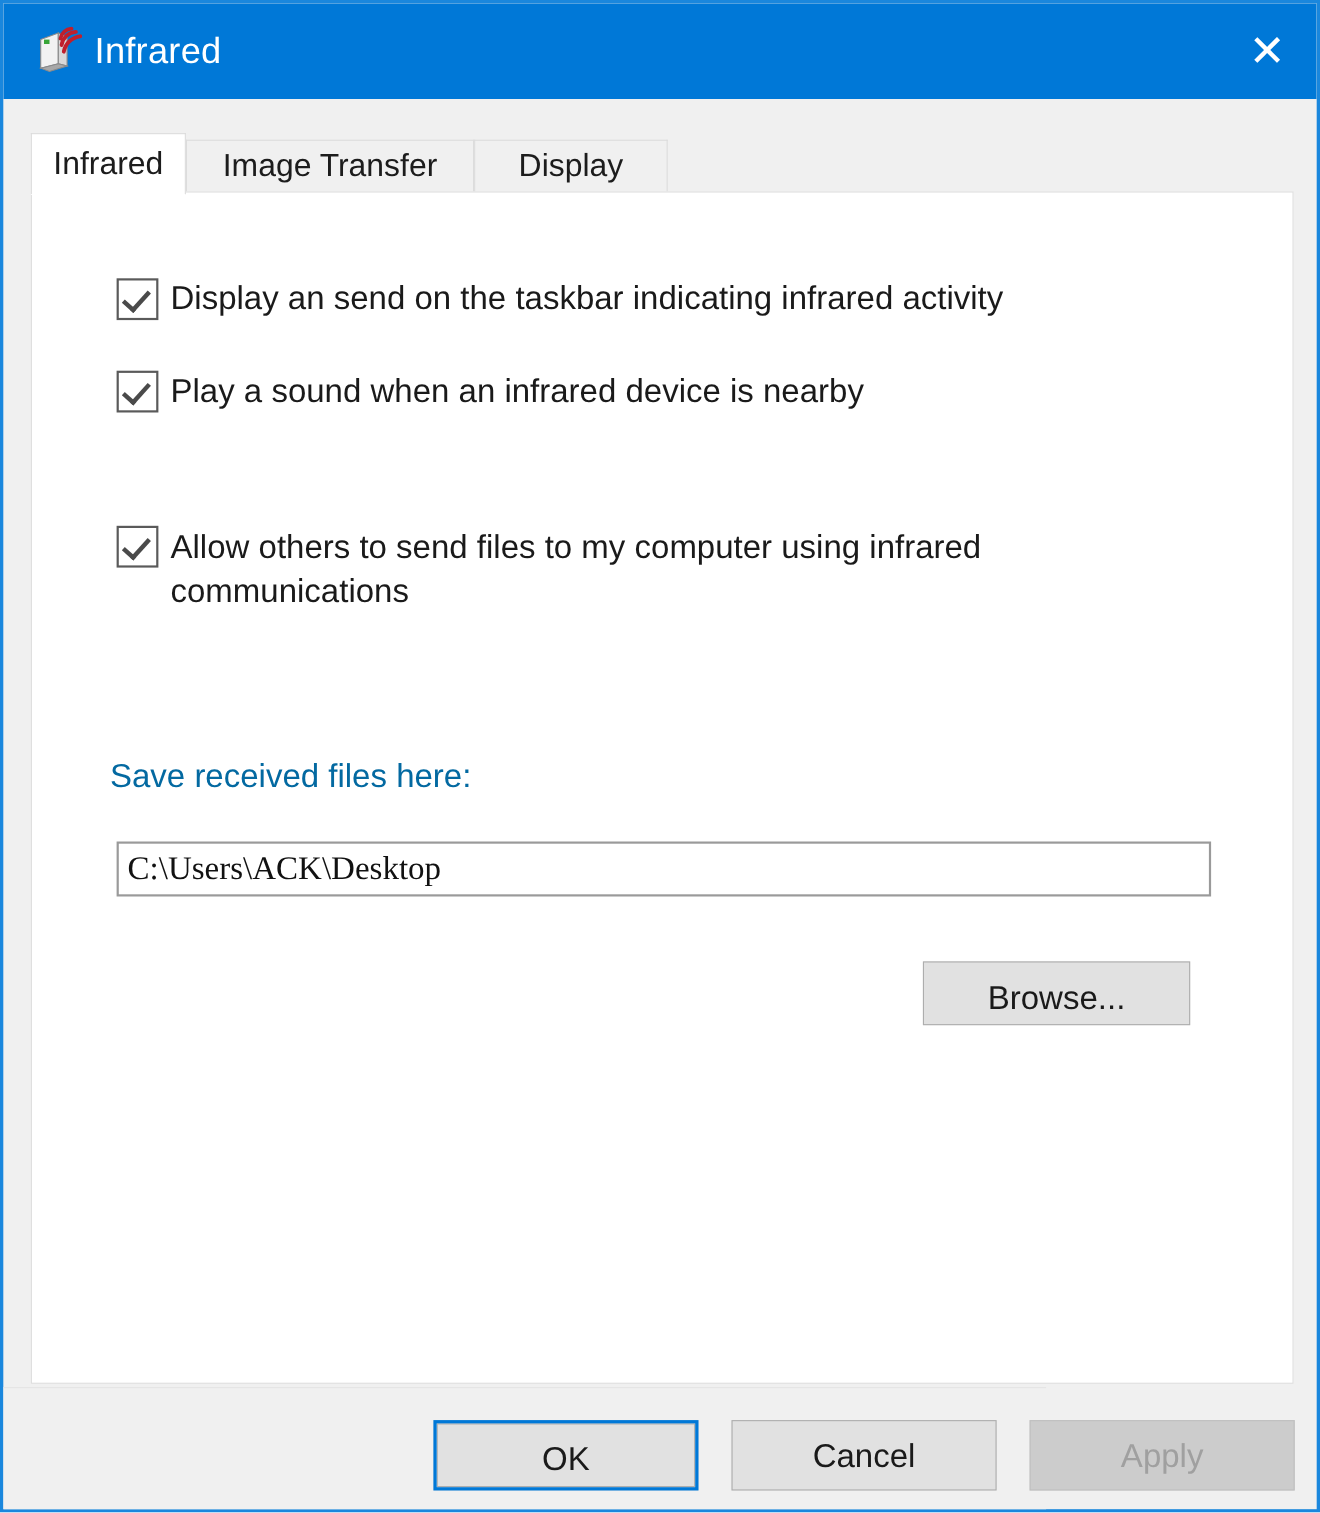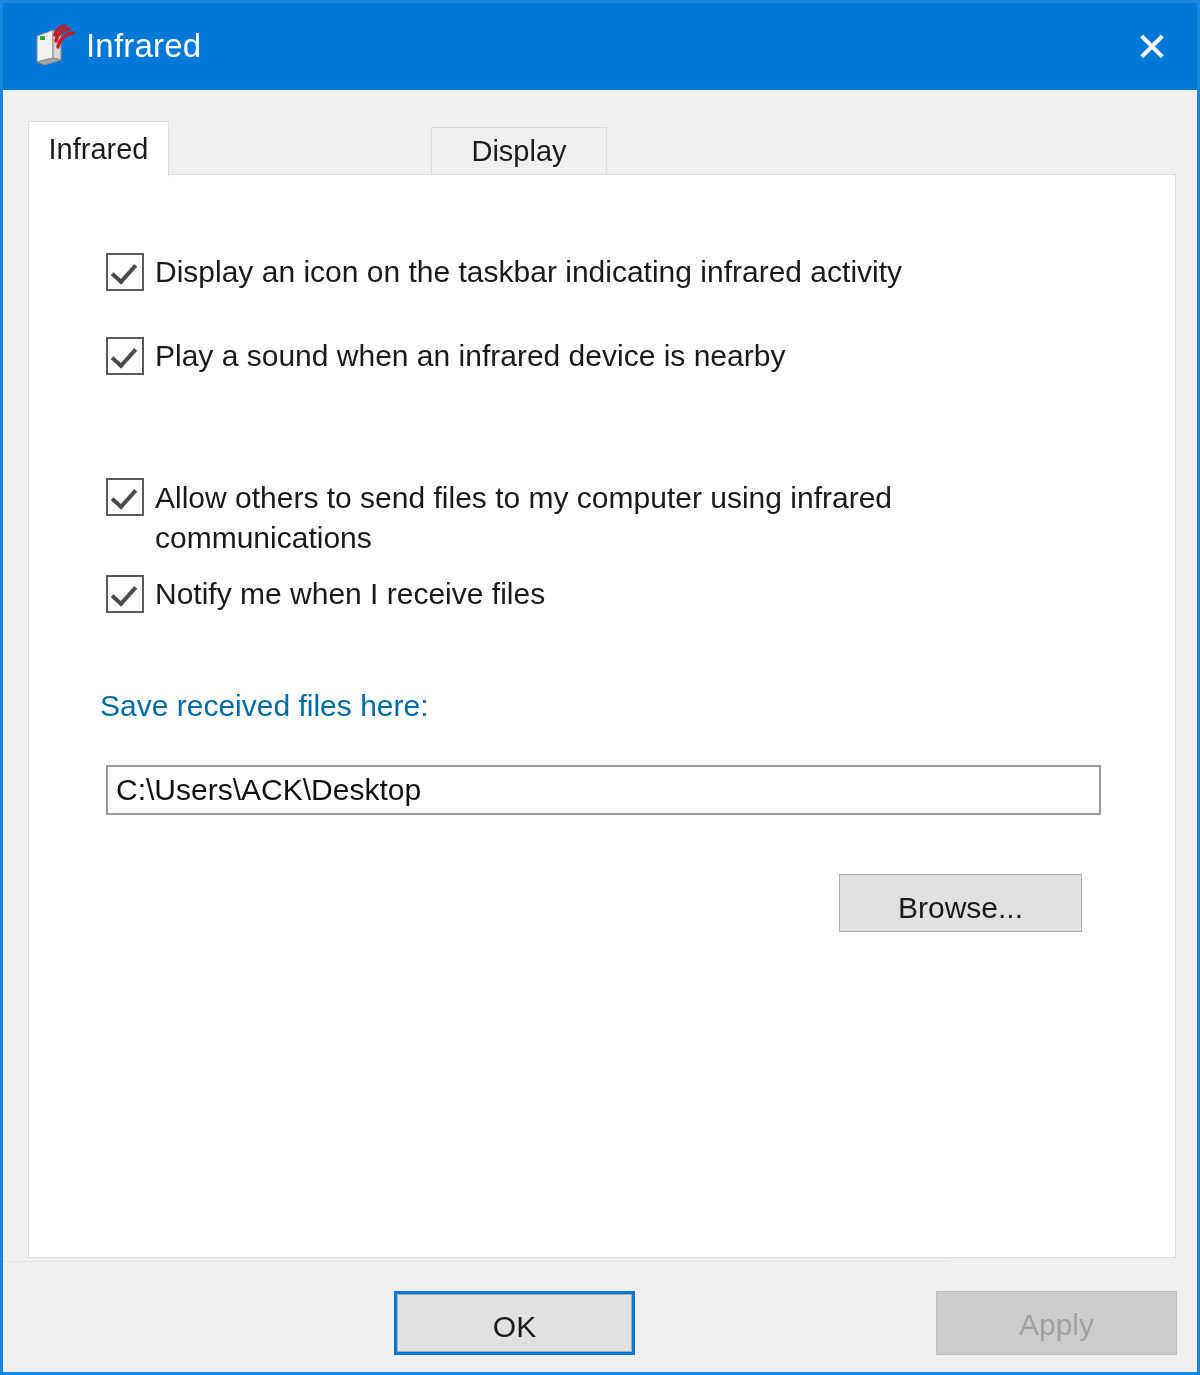--- a/index.html
+++ b/index.html
@@ -185,21 +185,21 @@
   
   .textinput {
     position: absolute;
     left: 103px;
     top: 762px;
     width: 995px;
     height: 50px;
     box-sizing: border-box;
     border: 2px solid #9a9a9a;
     background: #ffffff;
-    font-family: Liberation Sans, sans-serif;
+    font-family: Liberation Serif, serif;
     font-size: 30px;
     color: #111111;
     padding: 0 8px;
     outline: none;
   }
 
   
   .pushbtn {
     position: absolute;
     box-sizing: border-box;
@@ -265,55 +265,53 @@
       <path d="M27 23 A17 17 0 0 1 42 9" stroke="#c01f2c" stroke-width="3.5" fill="none" stroke-linecap="round"></path>
     </svg>
     <div class="title-text">Infrared</div>
     <div class="close-btn">
       <span class="close-glyph">✕</span>
     </div>
   </div>
 
   <div class="tabstrip">
     <div class="tab active" style="left:0px; width:141px;">Infrared</div>
+    <div class="tab" style="left:141px; width:262px;">Image Transfer</div>
     <div class="tab" style="left:403px; width:176px;">Display</div>
   </div>
 
   <div class="tabpanel"></div>
 
   <div class="cbrow" style="left:103px; top:250px; width:920px; z-index:2;">
     <span class="checkbox checked"></span>
-    <span class="cblabel">Display an icon on the taskbar indicating infrared activity</span>
+    <span class="cblabel">Display an send on the taskbar indicating infrared activity</span>
   </div>
 
   <div class="cbrow" style="left:103px; top:334px; width:920px; z-index:2;">
     <span class="checkbox checked"></span>
     <span class="cblabel">Play a sound when an infrared device is nearby</span>
   </div>
 
   <div class="groupbox"></div>
   <div class="group-legend">File transfer options</div>
 
   <div class="cbrow" style="left:103px; top:475px; width:880px; z-index:2;">
     <span class="checkbox checked"></span>
     <span class="cblabel" style="line-height:40px;">Allow others to send files to my computer using infrared
 communications</span>
   </div>
 
-  <div class="cbrow" style="left:103px; top:572px; width:880px; z-index:2;">
-    <span class="checkbox checked"></span>
-    <span class="cblabel">Notify me when I receive files</span>
-  </div>
 
   <div class="field-label" style="left:97px; top:684px; z-index:2;">Save received files here:</div>
 
   <input class="textinput" type="text" style="z-index: 2;" placeholder="" value="C:\Users\ACK\Desktop">
 
   <button class="pushbtn" style="left:836px; top:871px; width:243px; height:58px; z-index:2;">Browse...</button>
 
   <a class="hyperlink" href="#">Send or receive a file using an infrared connection</a>
 
   <div class="buttonbar">
     <button class="pushbtn default" style="left:391px; top:29px; width:241px; height:64px;">OK</button>
+    <button class="pushbtn" style="left:662px; top:29px; width:241px; height:64px;">Cancel</button>
     <button class="pushbtn disabled" style="left:933px; top:29px; width:241px; height:64px;">Apply</button>
   </div>
 
 </div>
 
 </body></html>

